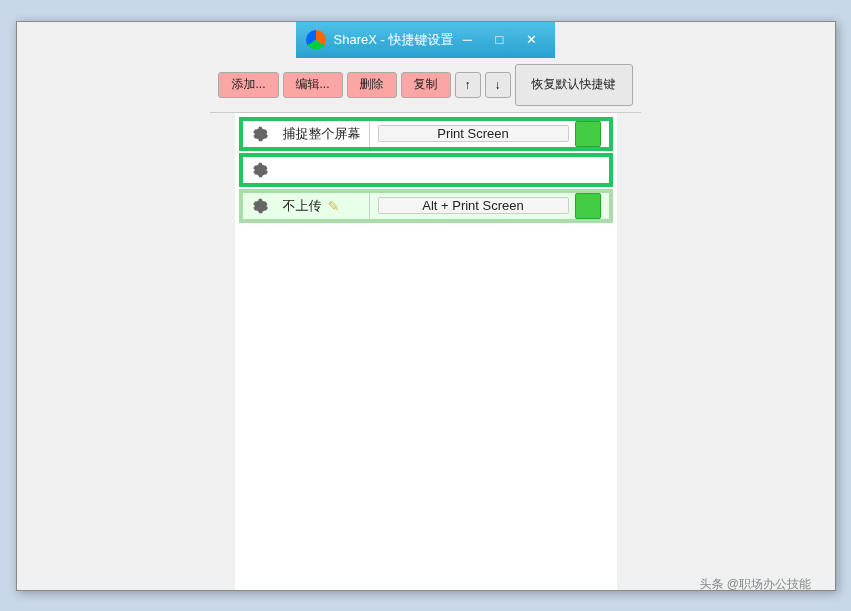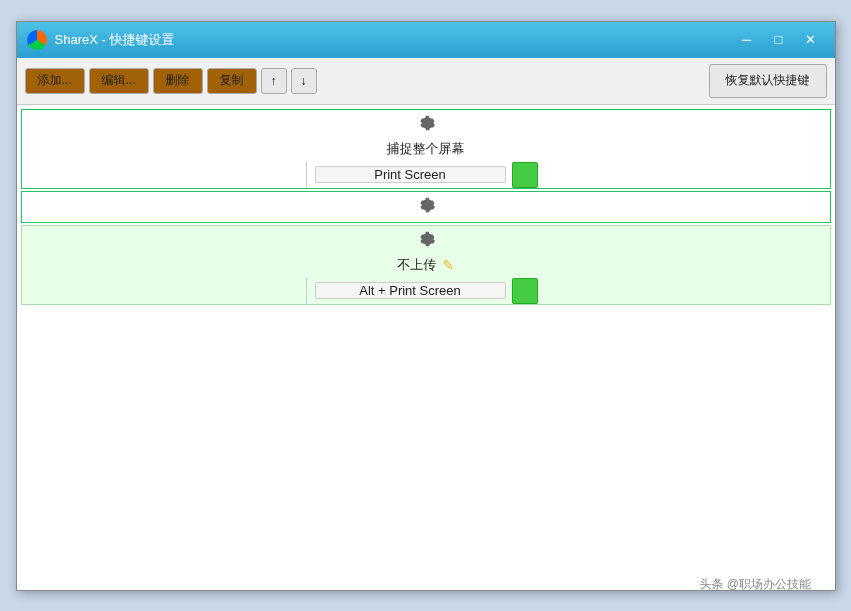--- a/index.html
+++ b/index.html
@@ -20,20 +20,21 @@
     }
 
     .window {
       width: 820px;
       height: 570px;
       background: #f0f0f0;
       border: 1px solid #888;
       box-shadow: 2px 2px 10px rgba(0,0,0,0.3);
       display: flex;
       flex-direction: column;
+      align-items: center;
     }
 
     .title-bar {
       background: linear-gradient(to bottom, #4ec1e8, #2aa0d0);
       height: 36px;
       display: flex;
       align-items: center;
       padding: 0 10px;
       justify-content: space-between;
       flex-shrink: 0;
@@ -84,21 +85,21 @@
       display: flex;
       gap: 4px;
       align-items: center;
       border-bottom: 1px solid #ccc;
       flex-shrink: 0;
     }
 
     .toolbar-btn {
       height: 26px;
       padding: 0 12px;
-      background: #a16207;
+      background: #fca5a5;
       border: 1px solid #aaa;
       border-radius: 3px;
       font-size: 12px;
       cursor: pointer;
       color: #222;
     }
 
     .toolbar-arrow-btn {
       width: 26px;
       height: 26px;
@@ -106,46 +107,45 @@
       border: 1px solid #aaa;
       border-radius: 3px;
       font-size: 12px;
       cursor: pointer;
       display: flex;
       align-items: center;
       justify-content: center;
     }
 
     .restore-btn {
-      height: 34px;
+      height: 42px;
       padding: 0 16px;
       background: #e8e8e8;
       border: 1px solid #aaa;
       border-radius: 3px;
       font-size: 12px;
       cursor: pointer;
       color: #222;
       margin-left: auto;
     }
 
     .content {
       flex: 1;
       background: white;
       overflow: auto;
       padding: 4px;
     }
 
     .hotkey-row {
       display: flex;
       align-items: center;
-      border: 1px solid #22c55e;
+      border: 4px solid #22c55e;
       margin-bottom: 2px;
       background: white;
       min-height: 32px;
-      flex-direction: column;
     }
 
     .hotkey-row.highlighted {
       background: #e8ffe8;
       border-color: #aaddaa;
     }
 
     .gear-cell {
       width: 32px;
       display: flex;

